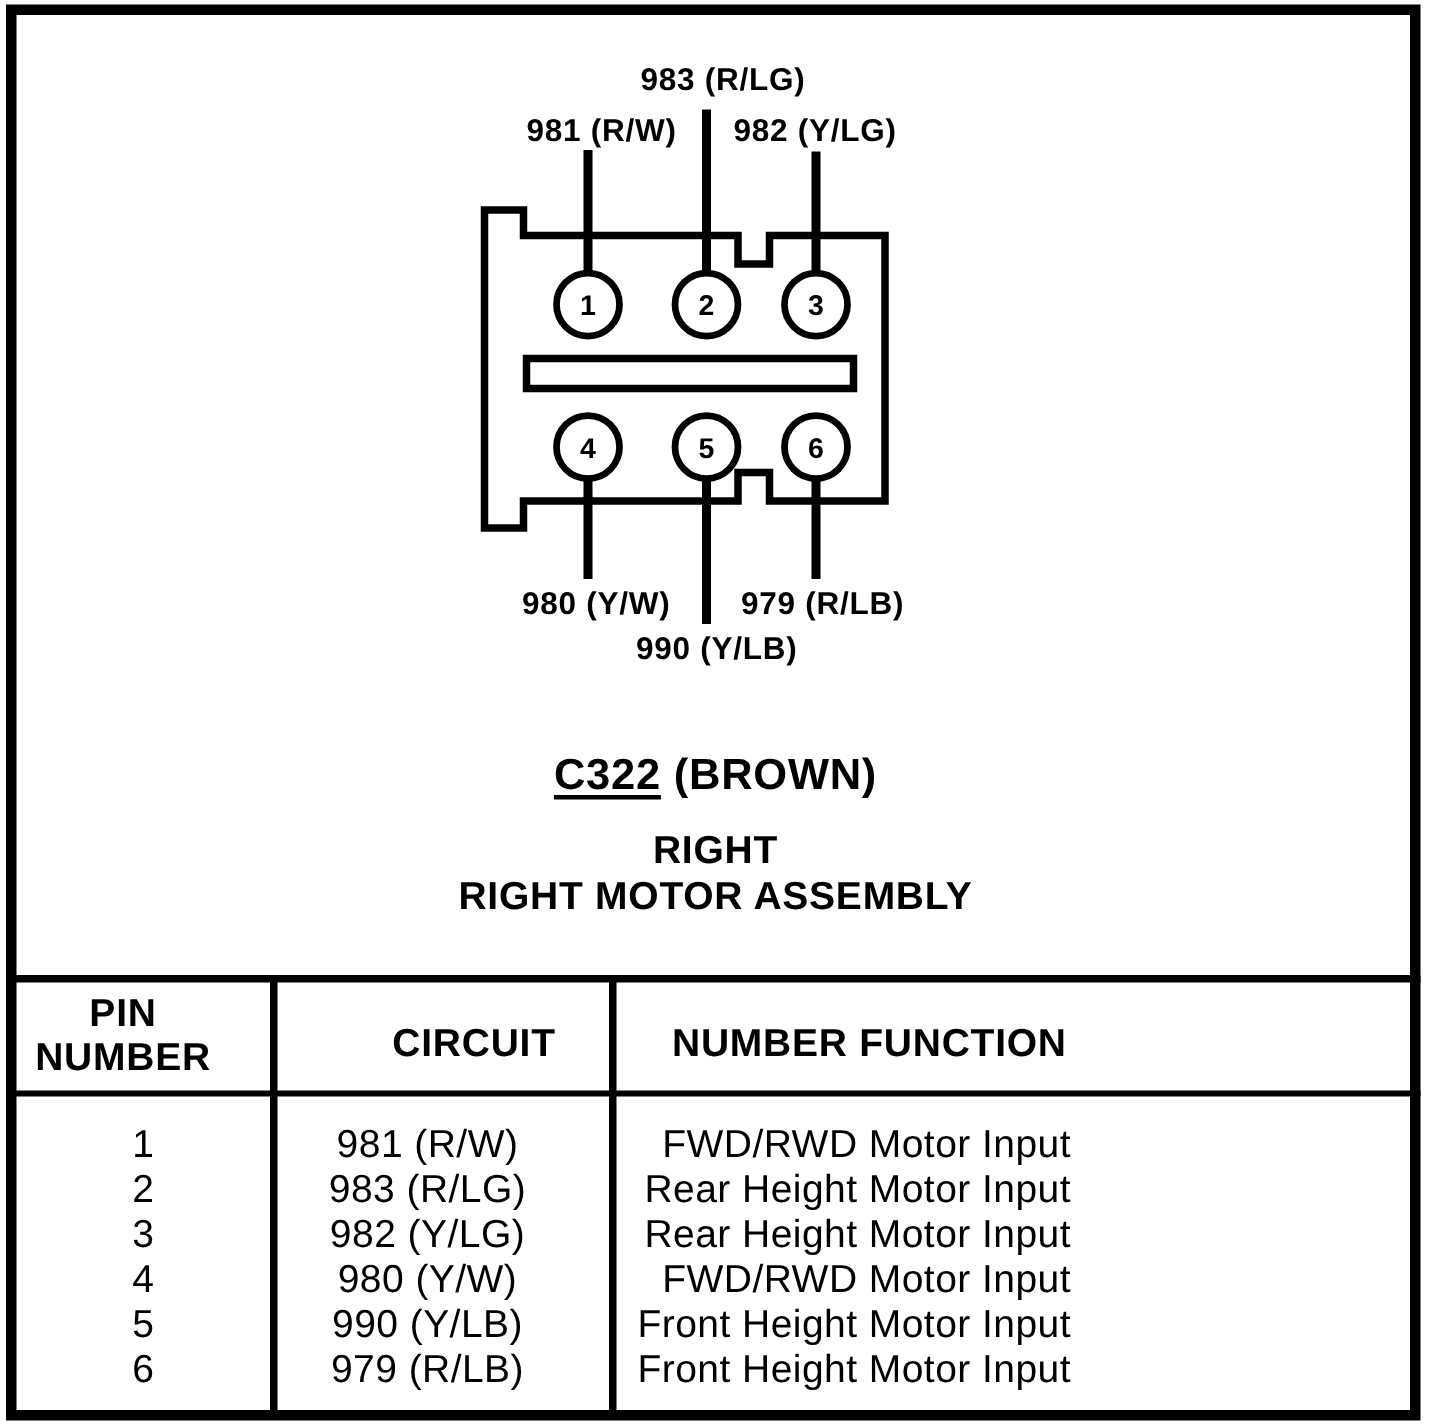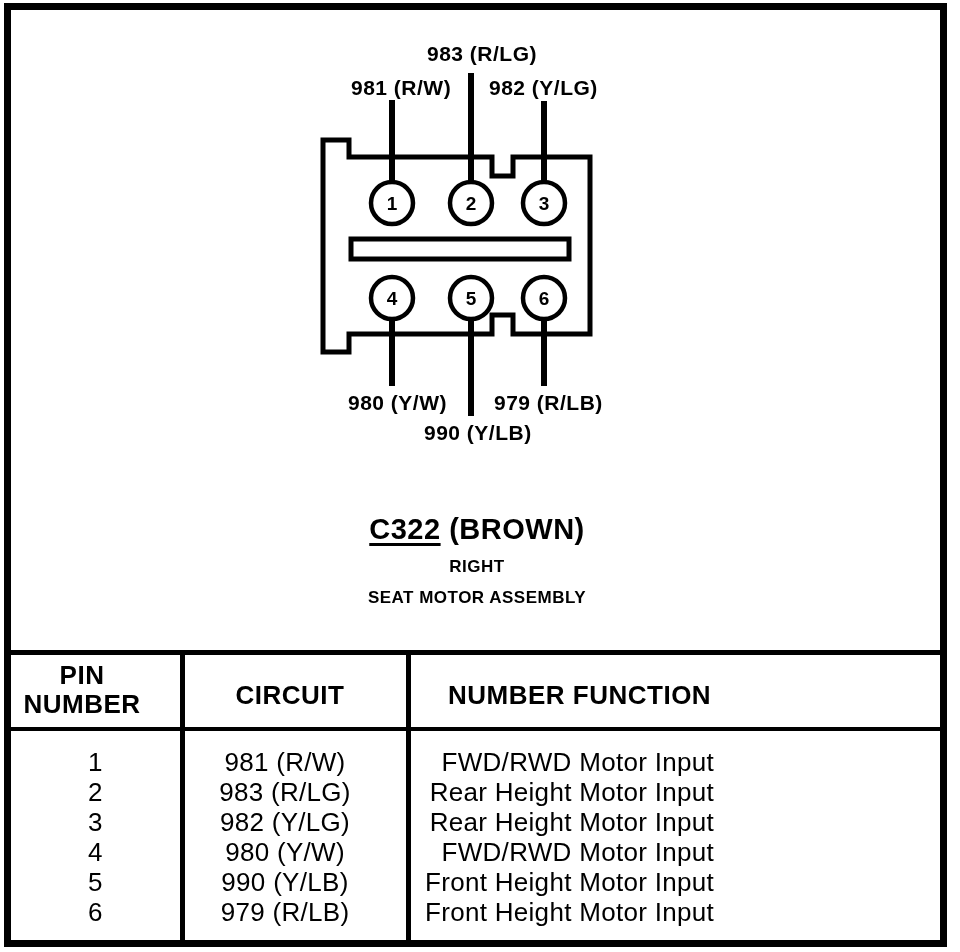--- a/index.html
+++ b/index.html
@@ -48,40 +48,39 @@
   .wl-980 { left: 348px; top: 391px; }
   .wl-979 { left: 494px; top: 391px; }
   .wl-990 { left: 424px; top: 421px; }
   
   .caption-line {
     position: absolute;
     left: 0;
     width: 954px;
     text-align: center;
     white-space: nowrap;
-    margin-top: 12px;
   }
   .connector-id-line {
     top: 501px;
     font-size: 29px;
     font-weight: bold;
     letter-spacing: 0.5px;
   }
   .connector-id-line .underlined {
     text-decoration: underline;
     text-decoration-thickness: 3px;
     text-underline-offset: 4px;
   }
   .assembly-name {
     position: absolute;
     left: 0;
     top: 551px;
     width: 954px;
     text-align: center;
-    font-size: 17px;
+    font-size: 26px;
     font-weight: bold;
     line-height: 31px;
     letter-spacing: 0.5px;
   }
   
   .hline, .vline {
     position: absolute;
     background: #000000;
   }
   .table-top-line    { left: 4px;  top: 650px; width: 943px; height: 5px; }
@@ -97,20 +96,21 @@
   }
   .th-pin {
     left: 11px; top: 661px; width: 142px;
     text-align: center;
     line-height: 29px;
     white-space: pre-line;
   }
   .th-circuit {
     left: 185px; top: 680px; width: 210px;
     text-align: center;
+    padding-left: 26px;
   }
   .th-function {
     left: 448px; top: 680px;
   }
   
   .tcol {
     position: absolute;
     top: 747px;
     font-size: 26px;
     line-height: 30px;
@@ -162,21 +162,21 @@
   <div class="wire-label wl-980">980 (Y/W)</div>
   <div class="wire-label wl-990">990 (Y/LB)</div>
   <div class="wire-label wl-979">979 (R/LB)</div>
 
   <div class="caption-line connector-id-line">
     <span class="underlined">C322</span>
     <span>(BROWN)</span>
   </div>
   <div class="assembly-name">
     <div>RIGHT</div>
-    <div>SEAT MOTOR ASSEMBLY</div>
+    <div>RIGHT MOTOR ASSEMBLY</div>
   </div>
 
   <div class="hline table-top-line"></div>
   <div class="hline header-bottom-line"></div>
   <div class="vline col-divider-1"></div>
   <div class="vline col-divider-2"></div>
 
   <div class="th th-pin">PIN
 NUMBER</div>
   <div class="th th-circuit">CIRCUIT</div>

